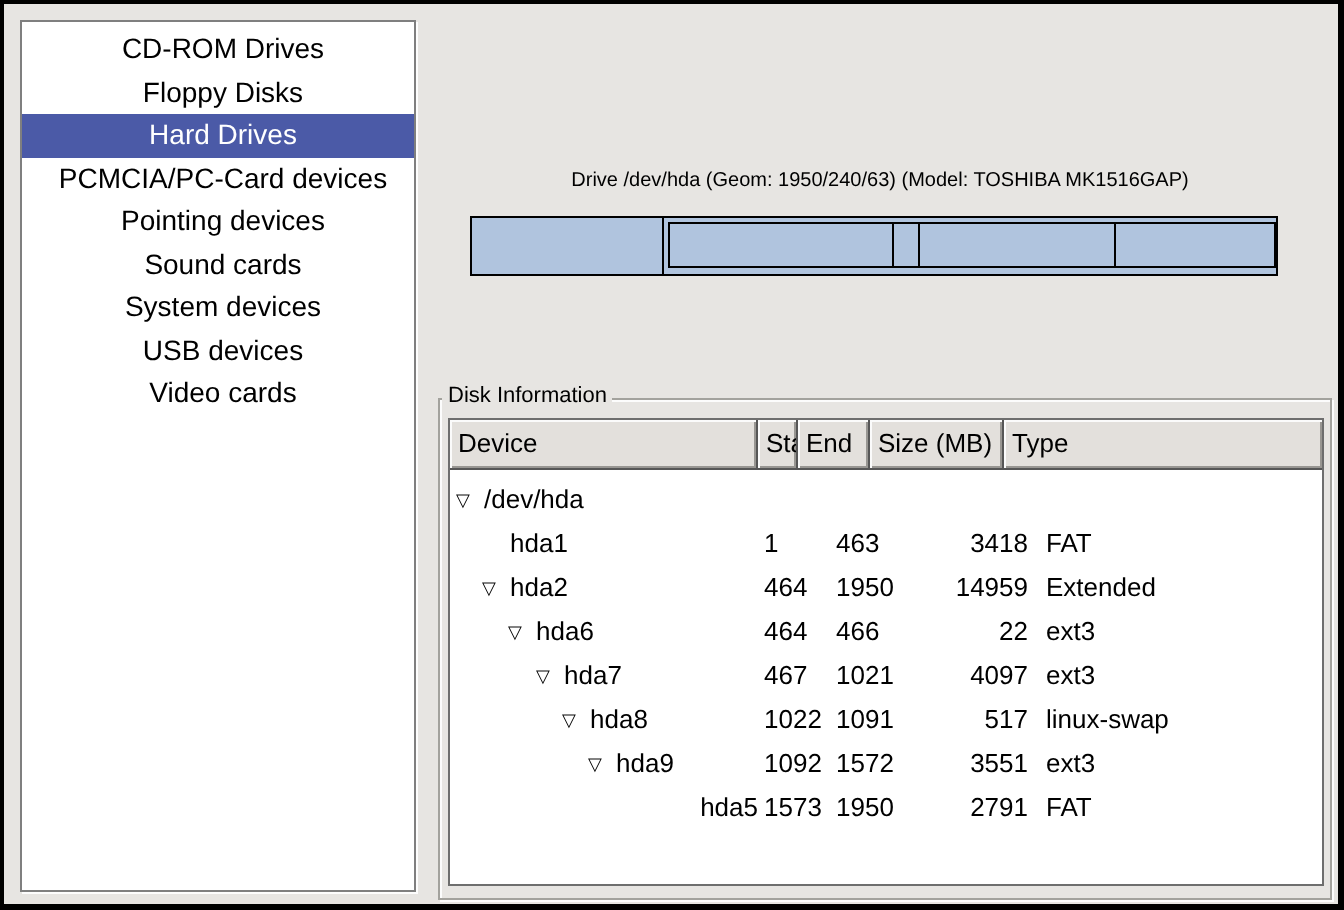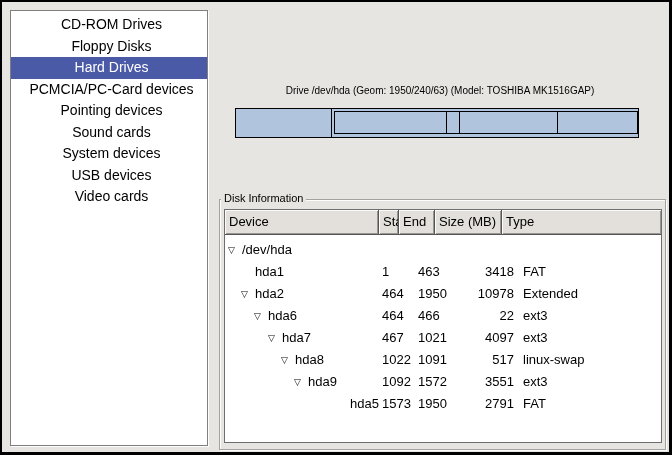--- a/index.html
+++ b/index.html
@@ -186,21 +186,21 @@
         <div class="c-type">FAT</div>
       </div>
 
       <div class="tr">
         <div class="c-dev lvl1">
           <span class="exp">▽</span>
           <span>hda2</span>
         </div>
         <div class="c-start">464</div>
         <div class="c-end">1950</div>
-        <div class="c-size">10978</div>
+        <div class="c-size">14959</div>
         <div class="c-type">Extended</div>
       </div>
 
       <div class="tr">
         <div class="c-dev lvl2">
           <span class="exp">▽</span>
           <span>hda6</span>
         </div>
         <div class="c-start">464</div>
         <div class="c-end">466</div>

